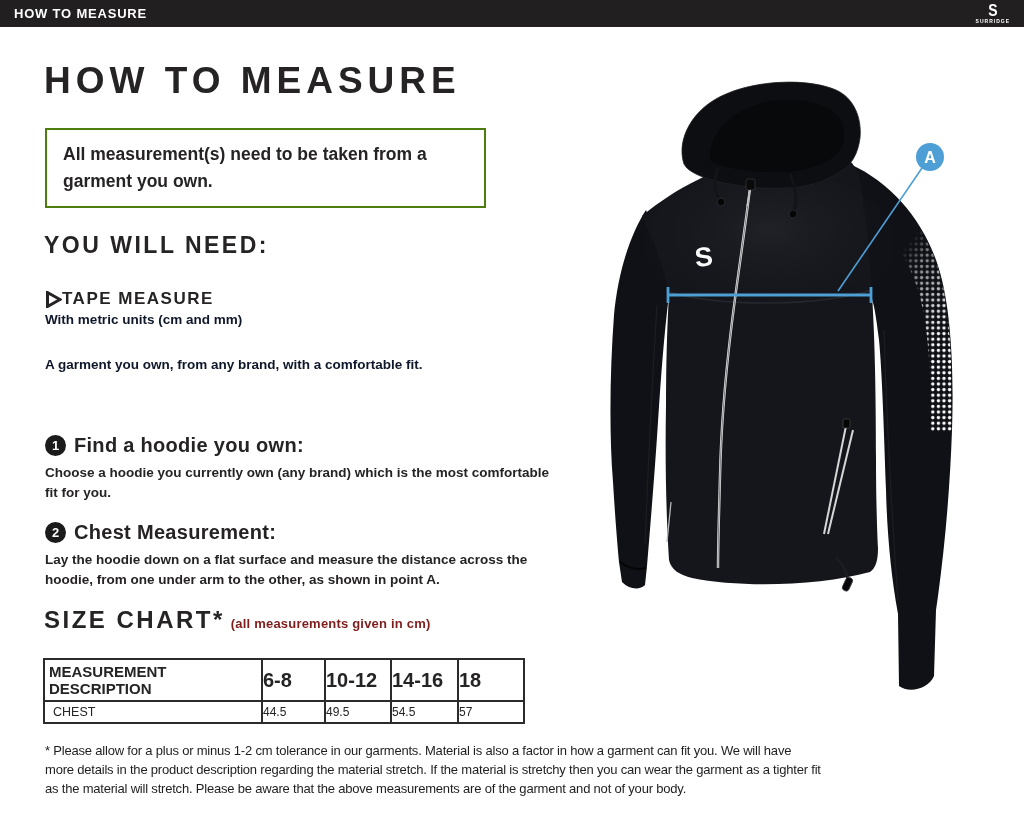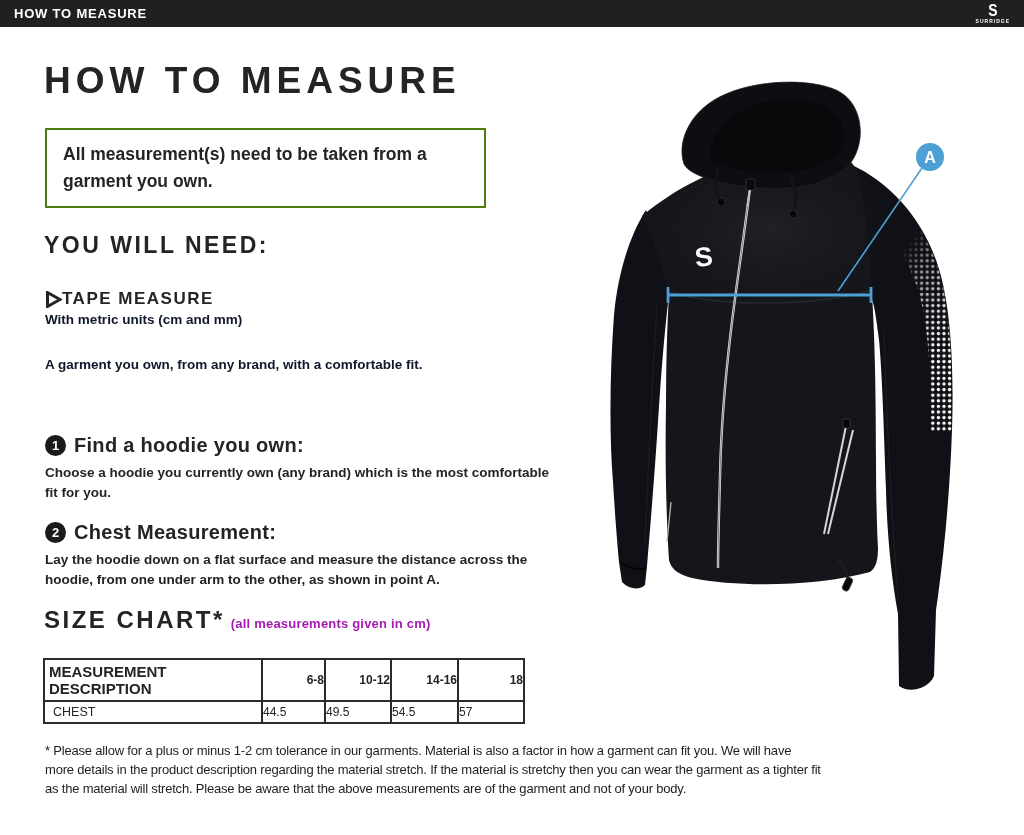--- a/index.html
+++ b/index.html
@@ -50,28 +50,28 @@
   .step-badge {
     width:21px; height:21px; border-radius:50%; background:#1c1b1b; color:#ffffff;
     font-size:13px; font-weight:bold; display:flex; align-items:center; justify-content:center;
     flex:0 0 auto;
   }
   .step-title { font-size:20px; font-weight:bold; color:#262324; letter-spacing:0.3px; }
   .step-desc { font-size:13.5px; font-weight:bold; line-height:1.45; margin-top:6px; width:512px; color:#262324; }
   
   .sc-heading { position:absolute; left:44px; top:606px; white-space:nowrap; }
   .sc-heading .main { font-size:24px; font-weight:bold; letter-spacing:2.5px; color:#262324; }
-  .sc-heading .sub { font-size:13px; font-weight:bold; letter-spacing:0.2px; margin-left:6px; color:#a21caf; }
+  .sc-heading .sub { font-size:13px; font-weight:bold; letter-spacing:0.2px; margin-left:6px; color:#7f1d1d; }
   table.size-table {
     position:absolute; left:43px; top:658px; width:480px;
     border-collapse:collapse; table-layout:fixed;
   }
   table.size-table td, table.size-table th { border:2px solid #2b2b2b; color:#262324; }
   table.size-table th.desc { text-align:left; padding:3px 4px; font-size:15px; font-weight:bold; height:25px; }
-  table.size-table th.size { text-align:right; font-size:12px; font-weight:bold;border-radius:8px; }
+  table.size-table th.size { text-align:left; font-size:20px; font-weight:bold;border-radius:8px; }
   td.metric-label { font-size:11.5px; font-weight:bold; text-align:left; padding:2px 8px; height:20px; }
   td.row-label { font-size:12.5px; font-weight:normal; text-align:left; padding:2px 8px; height:22px; }
   td.val { font-size:12px; font-weight:normal; text-align:left; }
   
   .footnote {
     position:absolute; left:45px; top:742px; width:778px;
     font-size:13px; line-height:1.45; letter-spacing:-0.2px; color:#1f1d1e;
   }
   
   .hoodie-figure { position:absolute; left:600px; top:40px; width:424px; height:660px; }

